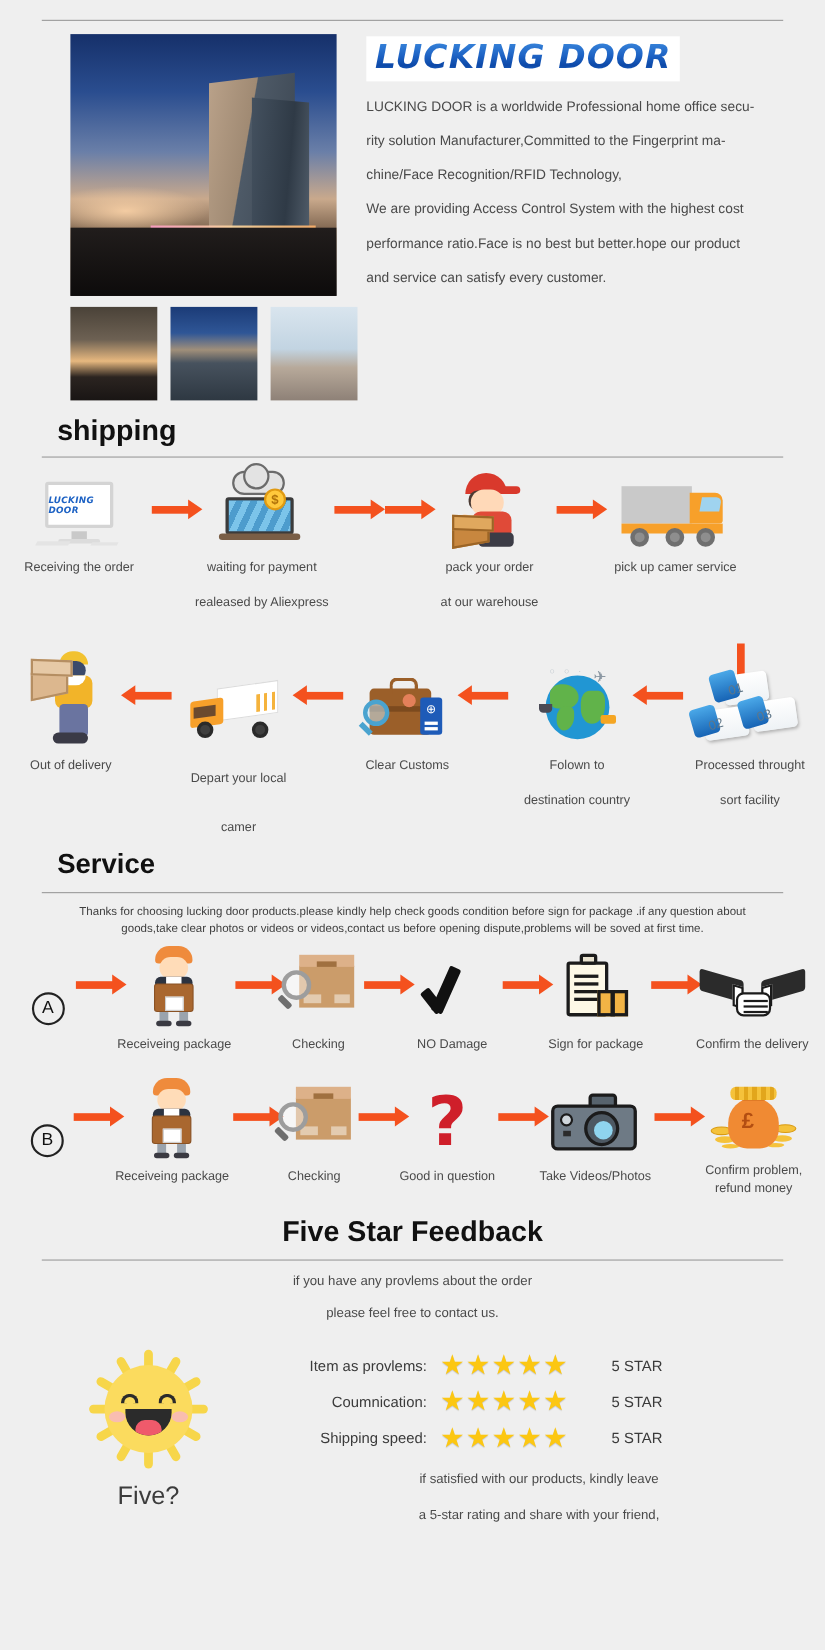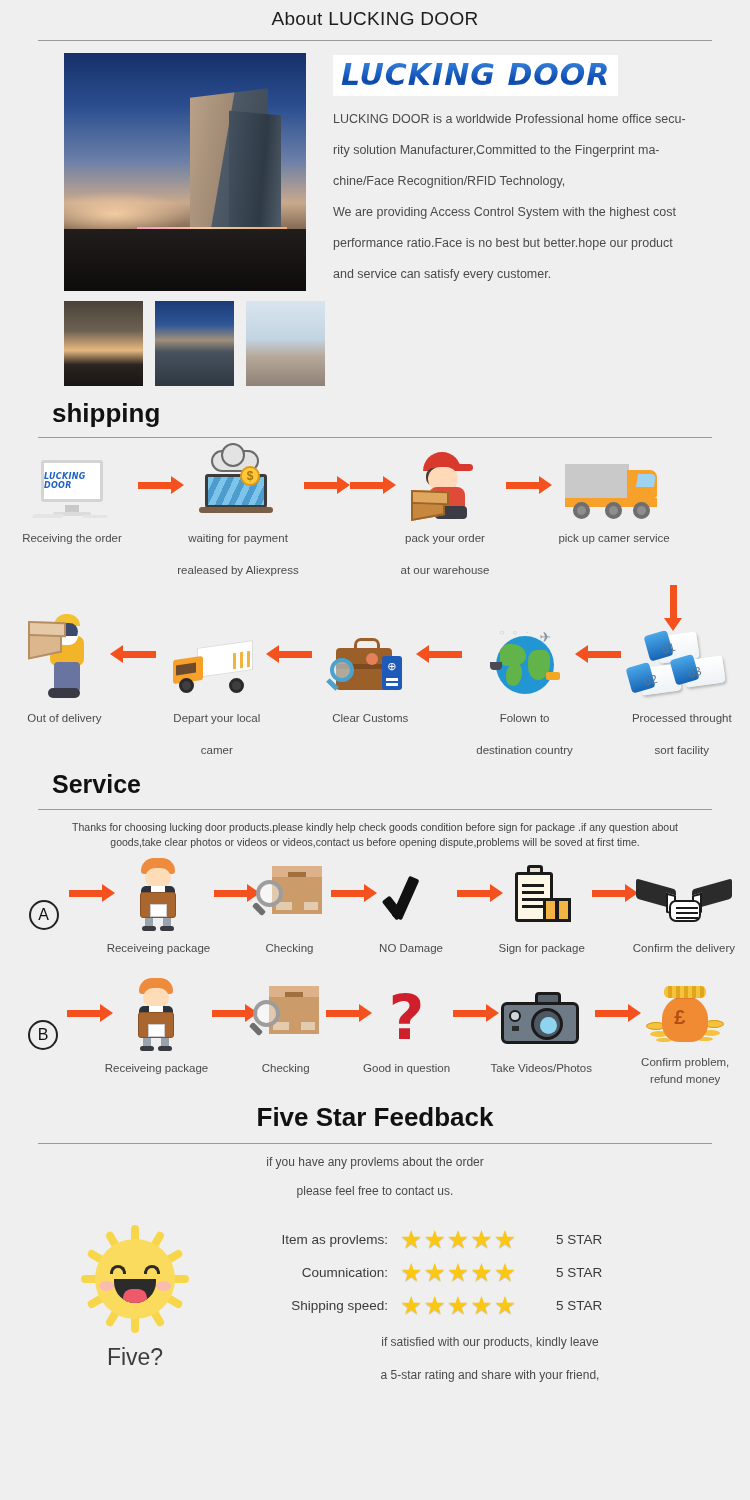--- a/index.html
+++ b/index.html
@@ -309,21 +309,20 @@
   .rate-row { display:flex; align-items:center; margin-bottom:3px; }
   .rate-name { width:150px; text-align:right; font-size:13.5px; color:#3a3a3a; padding-right:12px;}
   .stars { width:142px; letter-spacing:1px; color:#fcc712; font-size:25px; line-height:30px; text-shadow:0 1px 1px rgba(0,0,0,.18);}
   .rate-val { font-size:13.5px; color:#3a3a3a; padding-left:14px;}
   #fb-tail { text-align:center; font-size:12px; color:#4a4a4a; line-height:33px; margin-top:6px;}
 </style>
 </head>
 <body>
 
 <div id="about-header">
-  <div id="about-title" class="sect-title">About  LUCKING DOOR</div>
   <div id="about-rule" class="hr"></div>
 </div>
 
 <div id="about-body">
   <div id="about-photos">
     <div class="main-photo">
       <div class="tower"></div>
         <div class="tower2"></div>
       <div class="glow"></div>
         <div class="lights"></div>
@@ -442,21 +441,21 @@
           <div class="shoe"></div>
           <div class="pkg"></div>
         </div>
     </div>
     <div class="step-label">Out of delivery</div>
   </div>
   <div class="arrow-r arrow-l" style="height:92px;">
       <div class="arrow-glyph"></div>
     </div>
 
-  <div class="flow-step" style="width:118px;">
+  <div class="flow-step" style="width:118px;gap:12px;">
     <div class="icon-box" style="height:92px;">
       <div class="ic ic-ltruck">
           <div class="box"></div>
           <div class="bars"></div>
           <div class="cab"></div>
           <div class="win2"></div>
           <div class="w w1"></div>
           <div class="w w2"></div>
         </div>
     </div>

